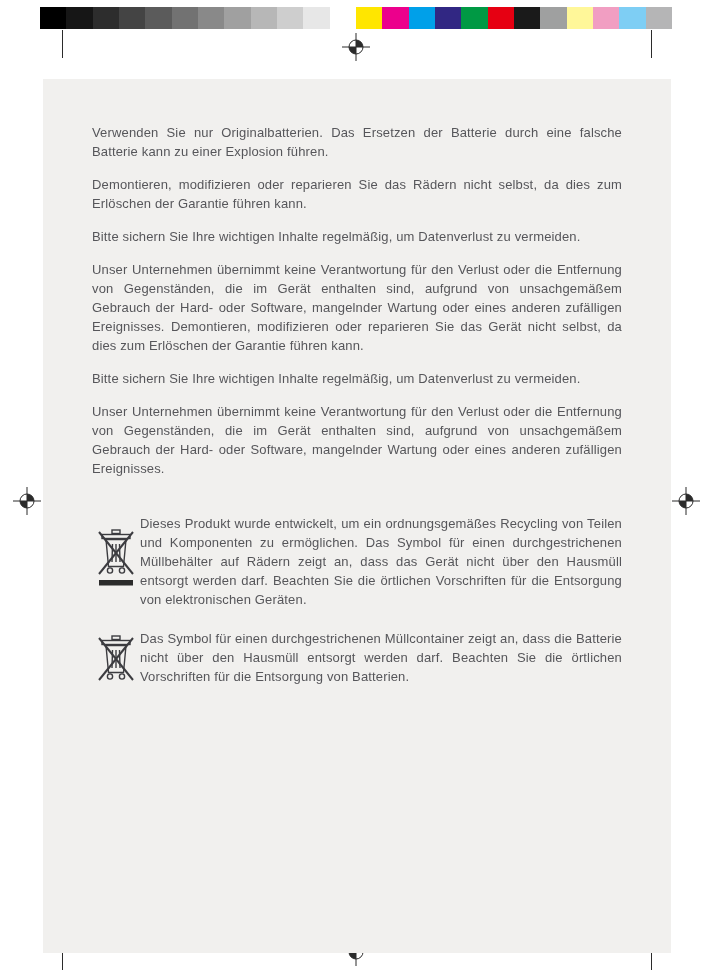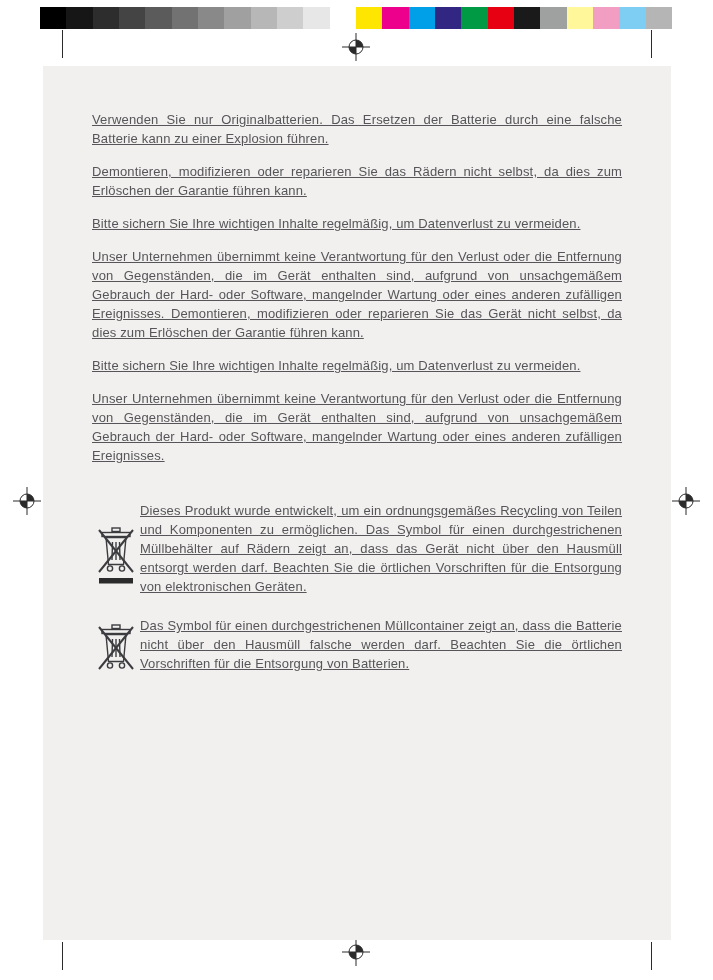--- a/index.html
+++ b/index.html
@@ -7,30 +7,30 @@
     width:713px;height:980px;position:relative;background:#ffffff;
     font-family:"Liberation Sans", sans-serif;overflow:hidden;
   }
   
   .colorbar{position:absolute;left:40px;top:7px;width:632px;height:22px;display:flex;}
   .colorbar .swatch{flex:1 1 auto;height:100%;}
   .crop-v{position:absolute;width:1px;height:28px;background:#2b2b2b;}
   .regmark{position:absolute;width:28px;height:28px;}
   
   .page{
-    position:absolute;left:43px;top:66px;width:628px;height:874px;
-    background:#f1f0ee;color:#56565a;text-decoration:underline;
+    position:absolute;left:43px;top:79px;width:628px;height:874px;
+    background:#f1f0ee;color:#56565a;
   }
   .content{
     padding:44px 49px 0 49px;
     font-size:13px;line-height:19px;text-align:justify;letter-spacing:0.15px;
   }
   .content p{margin:0 0 14px 0;}
   .notes{margin-top:36px;}
-  .note{display:flex;align-items:flex-end;margin-bottom:20px;}
+  .note{display:flex;align-items:center;margin-bottom:20px;}
   .note .icon-col{width:48px;flex:0 0 48px;display:flex;justify-content:center;padding-top:2px;}
   .note .note-text{flex:1;margin:0;}
   .note-hearing{margin-top:93px;}
   svg{display:block;}
 </style>
 </head>
 <body>
 
 <div class="colorbar">
   <div style="display:flex;flex:1">
@@ -143,19 +143,19 @@
               <line x1="23.5" y1="16" x2="24" y2="34"></line>
               <circle cx="14" cy="42.5" r="2.6"></circle>
               <circle cx="26" cy="42.5" r="2.6"></circle>
             </g>
             <g stroke="#3c3c40" stroke-width="2">
               <line x1="3" y1="4" x2="37" y2="46"></line>
               <line x1="37" y1="4" x2="3" y2="46"></line>
             </g>
           </svg>
         </div>
-        <p class="note-text">Das Symbol für einen durchgestrichenen Müllcontainer zeigt an, dass die Batterie nicht über den Hausmüll falsche werden darf.  Beachten Sie die örtlichen Vorschriften für die Entsorgung von Batterien.</p>
+        <p class="note-text">Das Symbol für einen durchgestrichenen Müllcontainer zeigt an, dass die Batterie nicht über den Hausmüll entsorgt werden darf.  Beachten Sie die örtlichen Vorschriften für die Entsorgung von Batterien.</p>
       </div>
 
 
     </div>
   </div>
 </div>
 
 </body></html>

